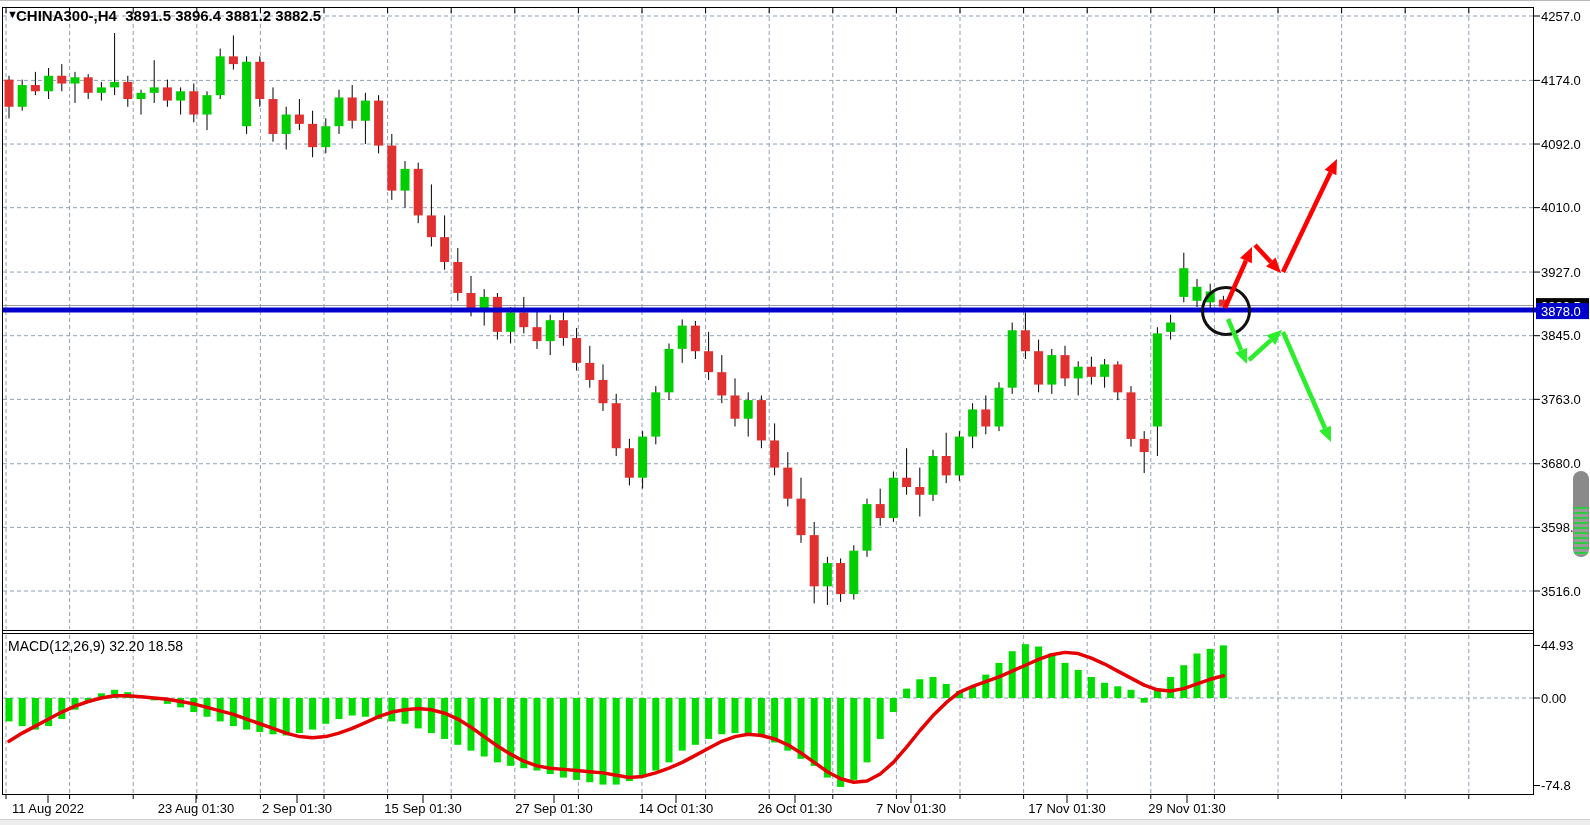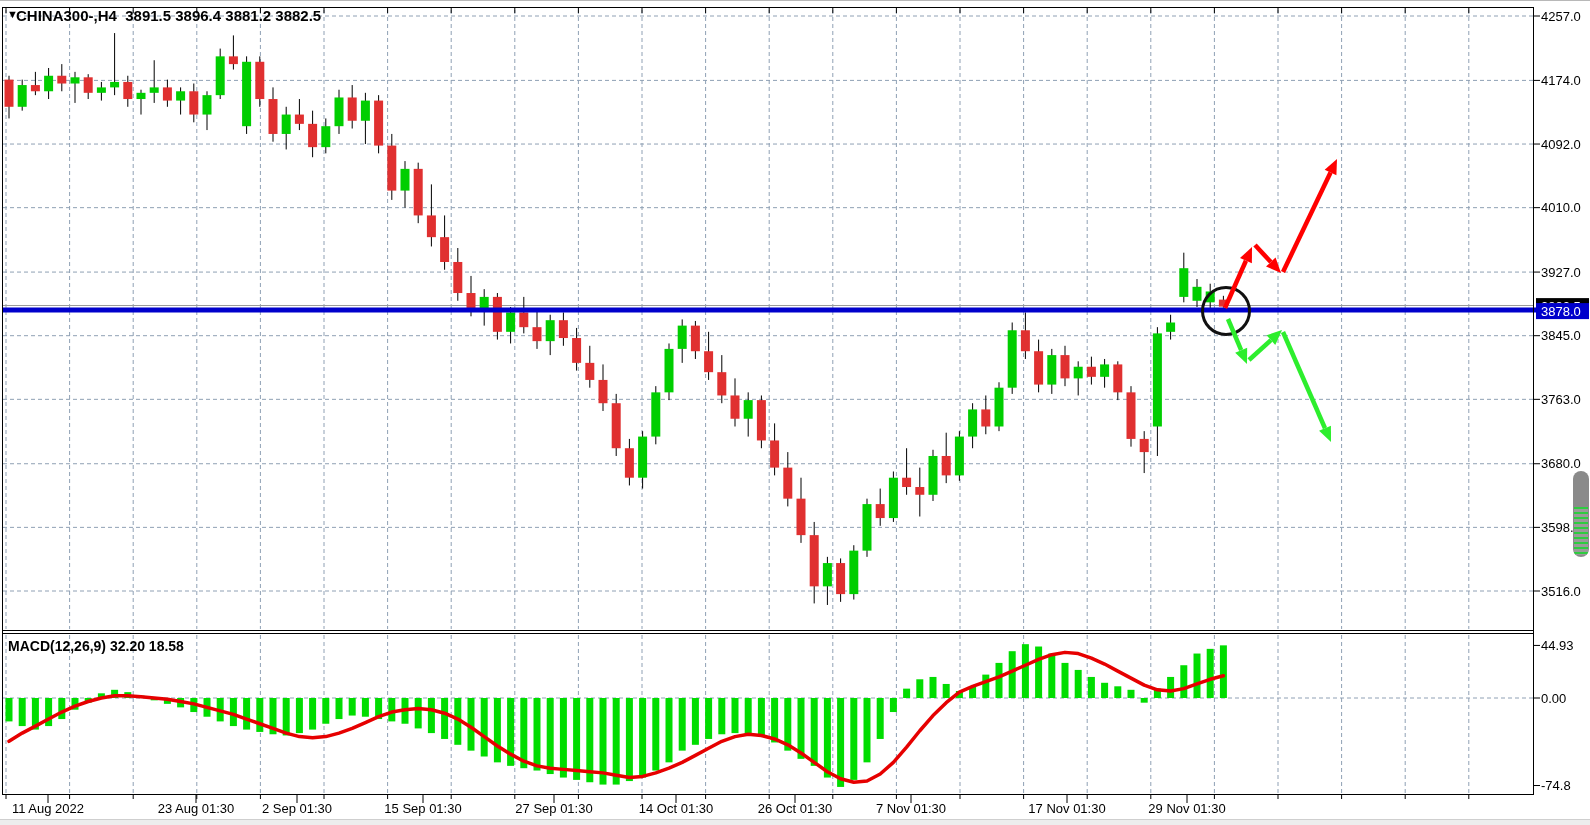--- a/index.html
+++ b/index.html
@@ -2,21 +2,21 @@
 <html><head>
 <meta charset="utf-8">
 <style>
   html,body{margin:0;padding:0;background:#fff;}
   #win{position:relative;width:1590px;height:825px;background:#fff;overflow:hidden;
        font-family:"Liberation Sans",sans-serif;border-top:1px solid #b8b8b8;}
   #cv{position:absolute;left:0;top:0;}
   .flabel{position:absolute;color:#000;white-space:pre;}
   #title{left:16px;top:6px;font-size:15px;font-weight:600;}
   #symdrop{left:7px;top:7px;font-size:11px;color:#000;cursor:pointer;}
-  #macdlabel{left:8px;top:637px;font-size:14px;font-weight:700;}
+  #macdlabel{left:8px;top:637px;font-size:14px;font-weight:400;}
   svg text{font-family:"Liberation Sans",sans-serif;font-size:13px;fill:#000;}
   #thumb{position:absolute;left:1573px;top:470px;width:16px;height:86px;background:#8a8a8a;
          border-radius:8px;overflow:hidden;cursor:pointer;}
   #thumb .stripes{position:absolute;left:1px;right:1px;top:36px;height:48px;
          background:repeating-linear-gradient(to bottom,#2ecc40 0 2px,#9a9a9a 2px 5px);}
   #bottomstrip{position:absolute;left:0;top:818px;width:1590px;height:7px;background:#ededed;
          border-top:1px solid #cfcfcf;}
 </style>
 </head>
 <body>

